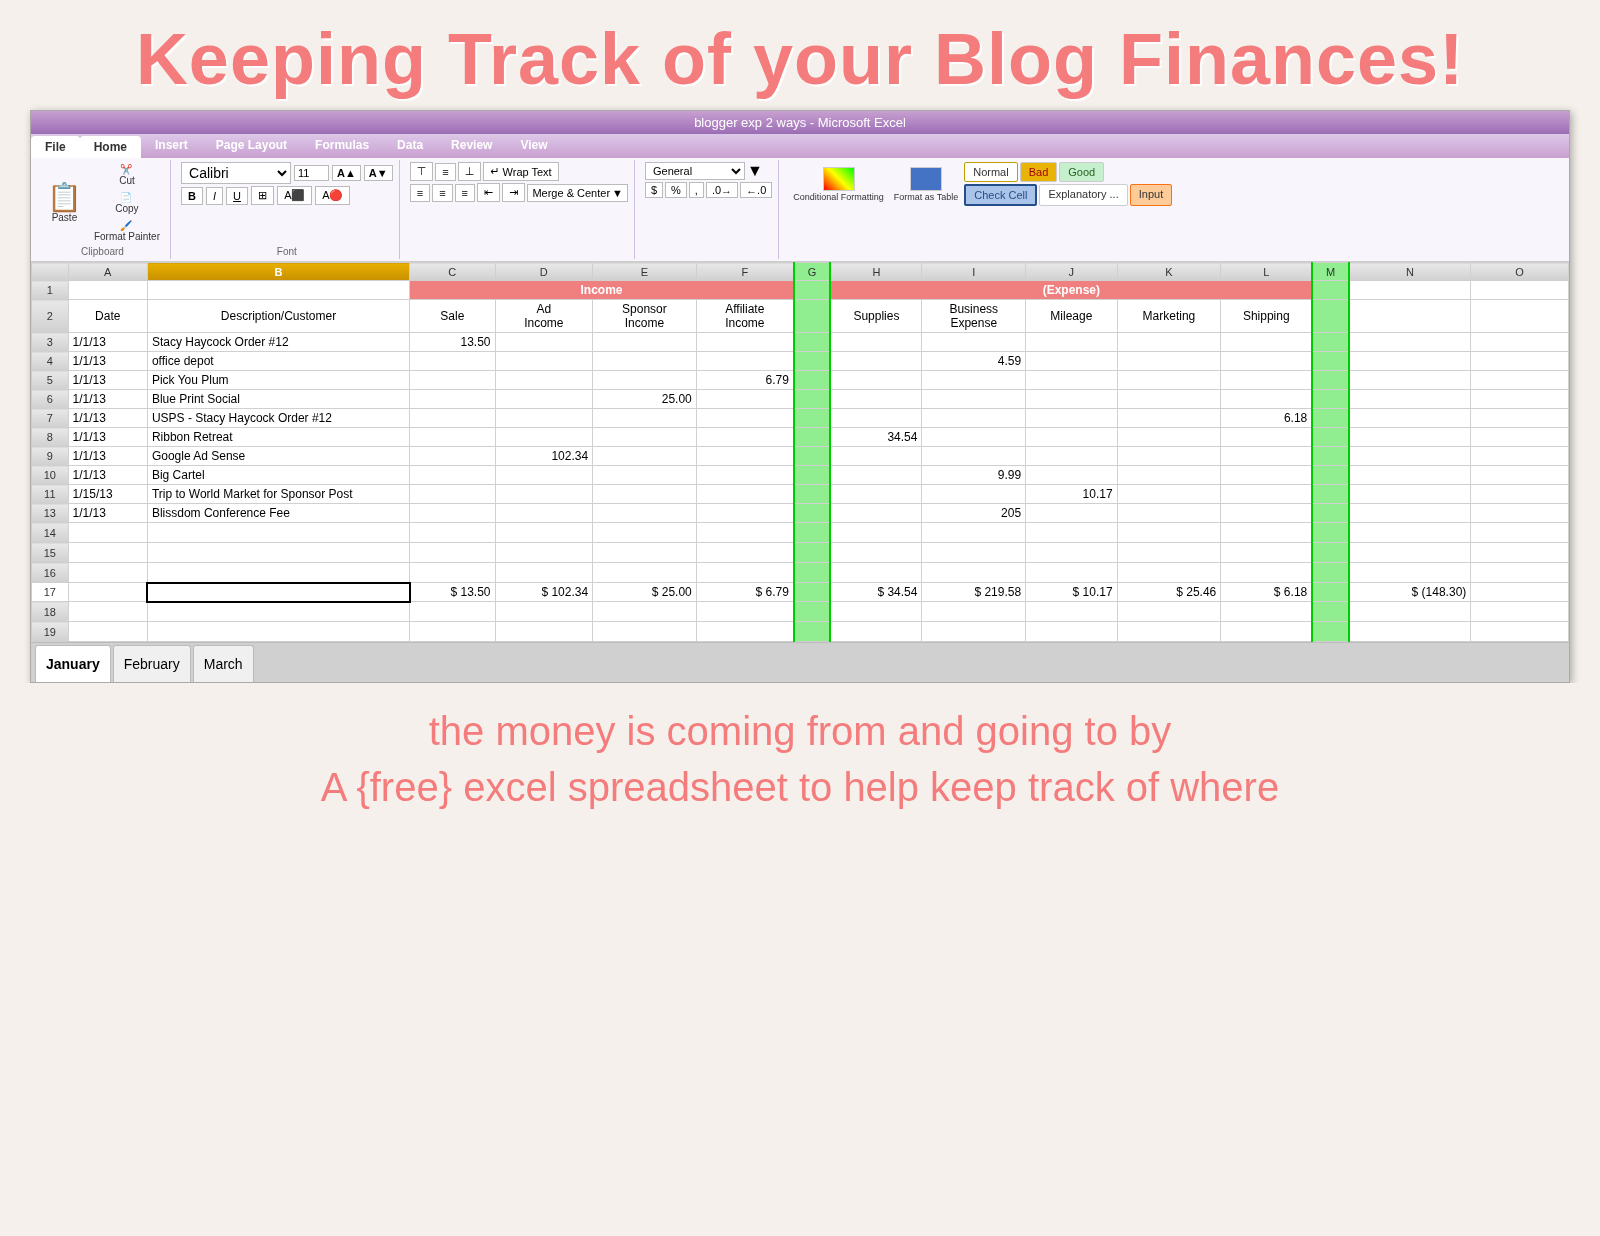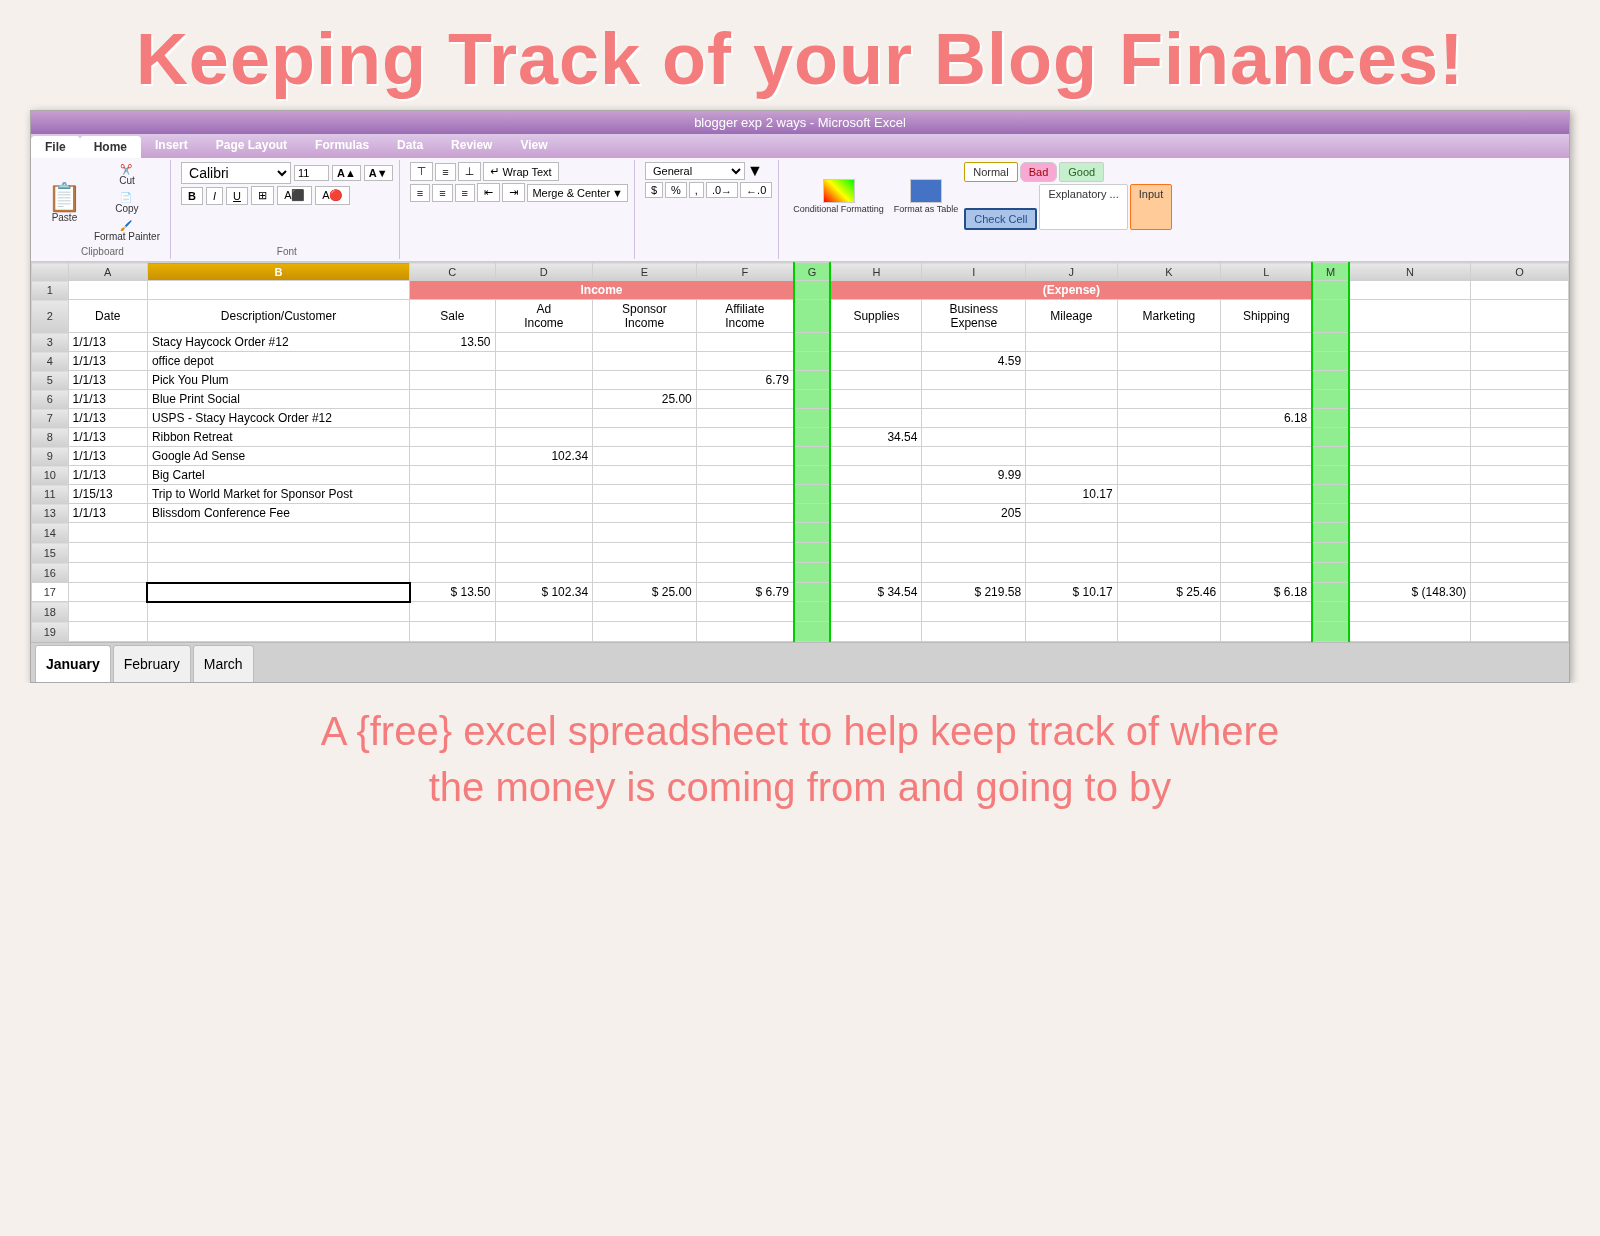--- a/index.html
+++ b/index.html
@@ -173,23 +173,23 @@
 
     .style-box {
       border: 1px solid #ccc;
       padding: 3px 8px;
       font-size: 11px;
       cursor: pointer;
       border-radius: 2px;
     }
 
     .style-normal { background: #fff; color: #333; border-color: #c0a000; }
-    .style-bad { background: #f9a8d4; color: #9c0006; border-radius: 6px; }
+    .style-bad { background: #eab308; color: #9c0006; }
     .style-good { background: #c6efce; color: #276221; }
-    .style-check { background: #a9c4e8; color: #244e8a; border: 2px solid #244e8a; margin-top: 24px; }
+    .style-check { background: #a9c4e8; color: #244e8a; border: 2px solid #244e8a; }
     .style-explanatory { color: #333; background: #fff; }
     .style-input { background: #ffcc99; color: #333; border-color: #f97316; }
 
     
     .cf-btn {
       display: flex;
       flex-direction: column;
       align-items: center;
       font-size: 9px;
       color: #333;
@@ -939,15 +939,15 @@
 
   <div class="sheet-tabs">
     <div class="sheet-tab active">January</div>
     <div class="sheet-tab">February</div>
     <div class="sheet-tab">March</div>
   </div>
 
 </div>
 
 <div class="bottom-text">
+  <p>the money is coming from and going to by</p>
   <p>A {free} excel spreadsheet to help keep track of where</p>
-  <p>the money is coming from and going to by</p>
 </div>
 
 </body></html>

